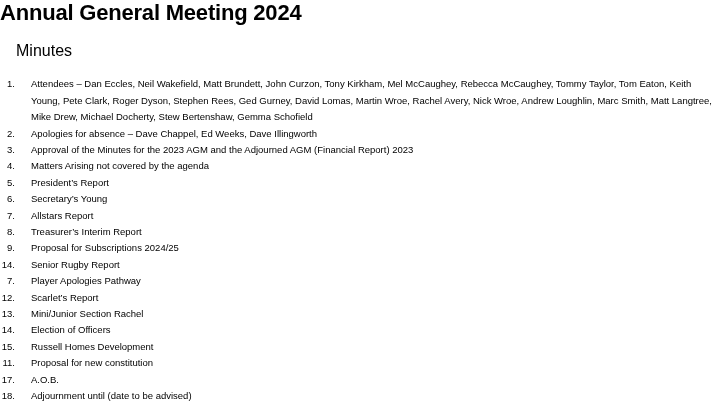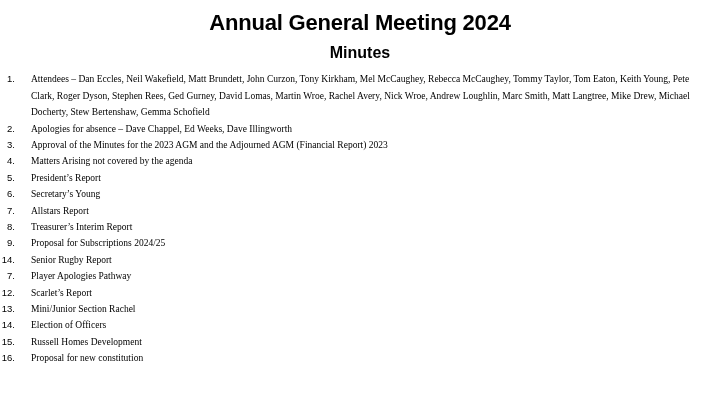--- a/index.html
+++ b/index.html
@@ -11,55 +11,52 @@
     position: relative;
     width: 720px;
     height: 405px;
     background: #ffffff;
     color: #000000;
     font-family: "Liberation Sans", sans-serif;
     overflow: hidden;
     box-sizing: border-box;
   }
   .title-block {
-    padding-top: 10px;
-    text-align: center;
   }
   .title {
     margin: 0;
     font-size: 22px;
     font-weight: 700;
     line-height: 1.18;
     letter-spacing: -0.2px;
   }
   .subtitle {
-    margin: 8px;
+    margin: 16px;
     font-size: 16px;
-    font-weight: 700;
+    font-weight: 400;
     line-height: 1.15;
   }
   .agenda {
     margin-top: 9px;
     padding-right: 8px;
   }
   .agenda-item {
     display: flex;
     align-items: flex-start;
     font-size: 9.5px;
     line-height: 16.4px;
   }
   .agenda-item .num {
     flex: none;
     width: 15px;
     text-align: right;
   }
   .agenda-item .txt {
     flex: 1;
     padding-left: 16px;
-    font-family: Liberation Serif, serif;
   }
 </style>
 </head>
 <body>
 
 <div class="slide">
   <div class="title-block">
     <h1 class="title">Annual General Meeting 2024</h1>
     <h2 class="subtitle">Minutes</h2>
   </div>
@@ -118,17 +115,25 @@
       </div>
       <div class="agenda-item">
         <span class="num">14.</span>
         <span class="txt">Election of Officers</span>
       </div>
       <div class="agenda-item">
         <span class="num">15.</span>
         <span class="txt">Russell Homes Development</span>
       </div>
       <div class="agenda-item">
-        <span class="num">16.</span>
+        <span class="num">11.</span>
         <span class="txt">Proposal for new constitution</span>
+      </div>
+      <div class="agenda-item">
+        <span class="num">17.</span>
+        <span class="txt">A.O.B.</span>
+      </div>
+      <div class="agenda-item">
+        <span class="num">18.</span>
+        <span class="txt">Adjournment until (date to be advised)</span>
       </div>
     </div>
 </div>
 
 </body></html>

